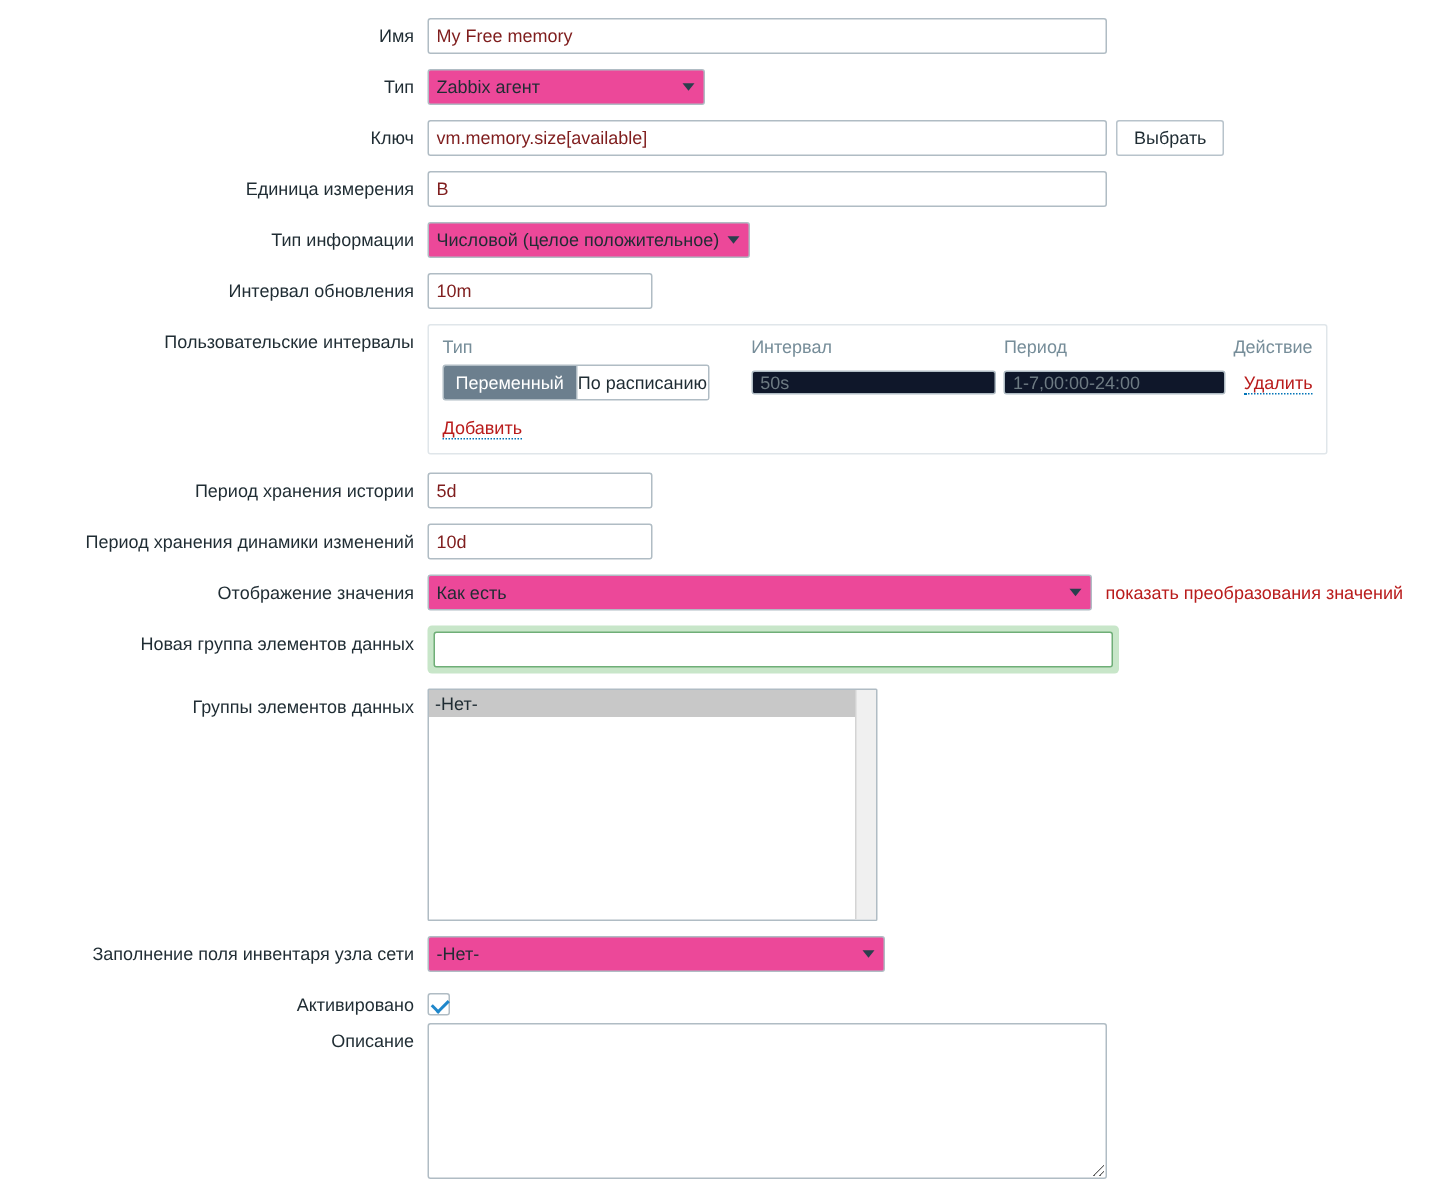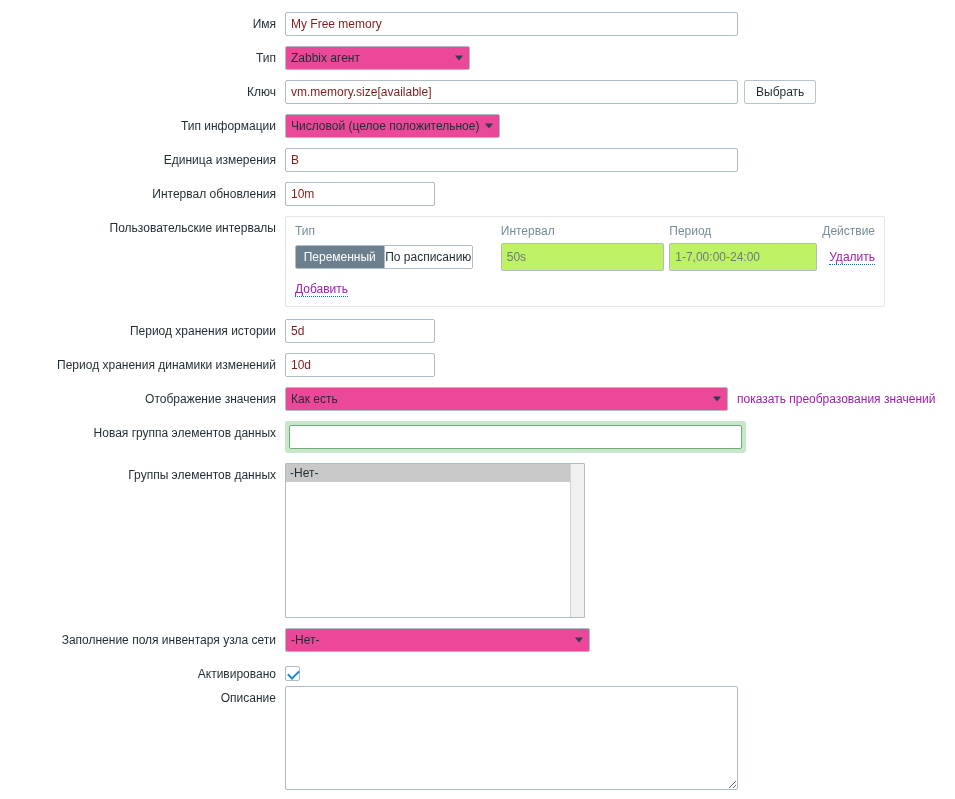--- a/index.html
+++ b/index.html
@@ -106,21 +106,21 @@
     padding: 0 11px;
     border-radius: 2px;
     cursor: pointer;
     line-height: 22px;
     white-space: nowrap;
   }
   .btn-select { margin-left: 6px; }
 
   
   .link {
-    color: #a21caf;
+    color: #b91c1c;
     font-size: 12px;
     text-decoration: none;
     border-bottom: 1px dotted #0275b8;
     cursor: pointer;
     line-height: 14px;
     display: inline-block;
     white-space: nowrap;
   }
   .link-valuemap {
     margin-left: 9px;
@@ -174,24 +174,24 @@
   .toggle .tg.active {
     background: #6c7f8e;
     color: #ffffff;
   }
   .toggle .tg + .tg { border-left: 1px solid #b0bcc4; }
 
   input.int-in {
     font-family: "Liberation Sans", sans-serif;
     font-size: 12px;
     color: #6d7a82;
-    height: 28px;
-    box-sizing: border-box;
-    border: 1px solid #b0bcc4;
-    background: #bef264;
+    height: 16px;
+    box-sizing: border-box;
+    border: 1px solid #b0bcc4;
+    background: #0f172a;
     padding: 0 5px;
     border-radius: 2px;
     outline: none;
   }
   .in-interval { width: 163px; }
   .in-period   { width: 148px; }
 
   .int-add { margin-top: 11px; }
 
   
@@ -304,33 +304,33 @@
 
   <div class="row">
     <div class="label">Ключ</div>
     <div class="field">
       <input class="txt w-key" type="text" value="vm.memory.size[available]" style="">
       <button class="btn btn-select">Выбрать</button>
     </div>
   </div>
 
   <div class="row">
+    <div class="label">Единица измерения</div>
+    <div class="field">
+      <input class="txt w-unit" type="text" value="B" style="">
+    </div>
+  </div>
+
+  <div class="row">
     <div class="label">Тип информации</div>
     <div class="field">
       <div class="sel w-valtype">
         <span>Числовой (целое положительное)</span>
         <span class="caret"></span>
       </div>
-    </div>
-  </div>
-
-  <div class="row">
-    <div class="label">Единица измерения</div>
-    <div class="field">
-      <input class="txt w-unit" type="text" value="B" style="">
     </div>
   </div>
 
   <div class="row">
     <div class="label">Интервал обновления</div>
     <div class="field">
       <input class="txt w-short" type="text" value="10m" style="">
     </div>
   </div>
 

